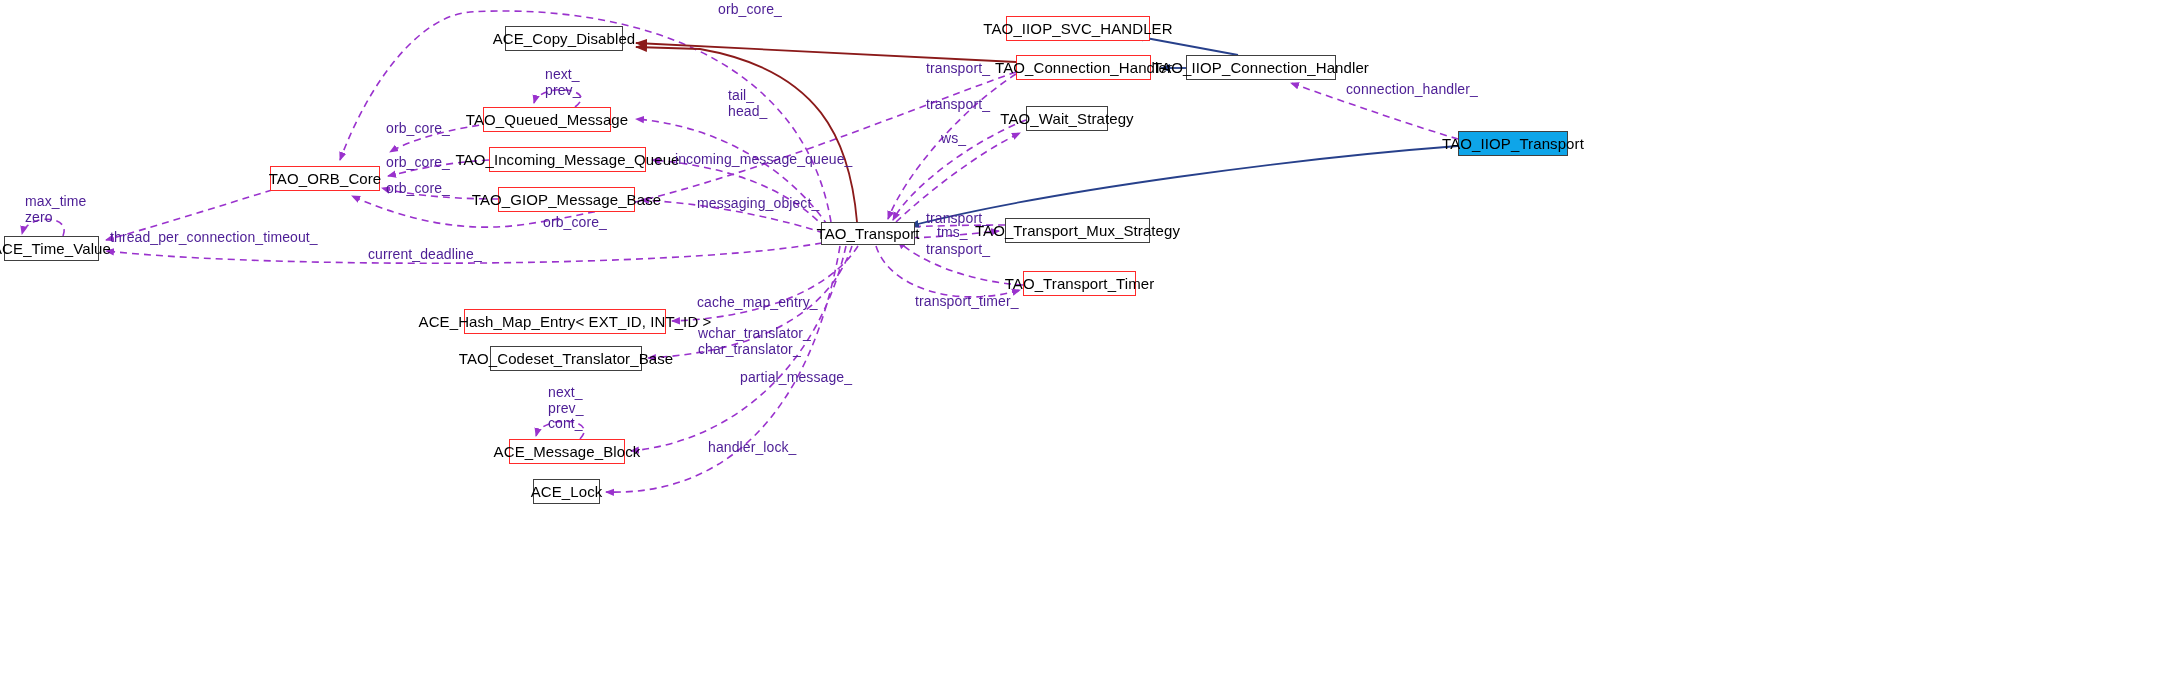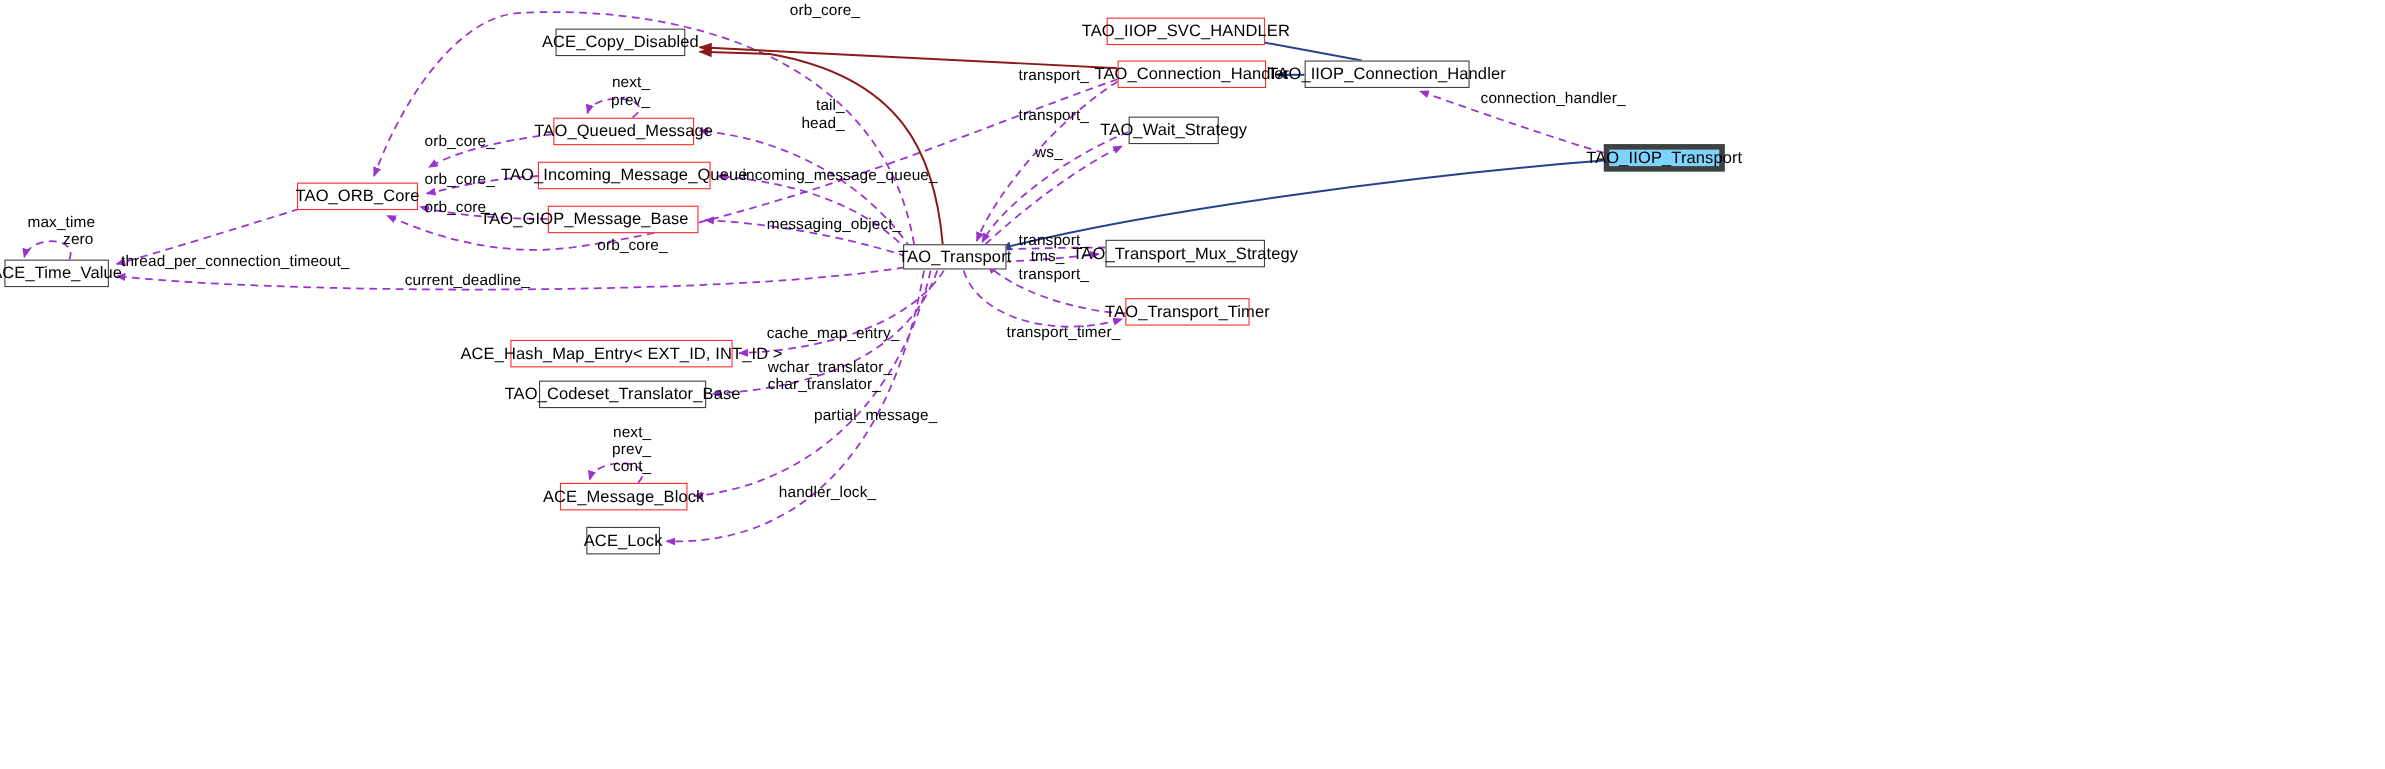--- a/index.html
+++ b/index.html
@@ -36,31 +36,31 @@
     display: flex;
     align-items: center;
     justify-content: center;
     padding: 0 8px;
     letter-spacing: 0.1px;
   }
   .node.red {
     border: 1px solid #ff2a2a;
   }
   .node.current {
-    background: #7dd3fc;
-    border: 5px solid #404040;
+    background: #0ea5e9;
+    border: 1px solid #404040;
     justify-content: center;
   }
   .edge-label {
     position: absolute;
     font-size: 14px;
-    color: #000000;
+    color: #4c1d95;
     white-space: nowrap;
     line-height: 1.08;
-    text-align: right;
+    text-align: left;
     letter-spacing: 0.1px;
   }
   .edge-label.multi { line-height: 1.12; }
 </style>
 </head>
 <body>
 
 <div id="canvas">
 
   <svg id="edges" viewBox="0 0 2168 699" xmlns="http://www.w3.org/2000/svg">
@@ -151,29 +151,29 @@
   </div>
 
   <div class="node red" style="left:270px; top:166px; width:110px; height:25px;">
     <span>TAO_ORB_Core</span>
   </div>
 
   <div class="node dark" style="left:505px; top:26px; width:118px; height:25px;">
     <span>ACE_Copy_Disabled</span>
   </div>
 
-  <div class="node red" style="left:503px; top:107px; width:128px; height:25px;">
+  <div class="node red" style="left:483px; top:107px; width:128px; height:25px;">
     <span>TAO_Queued_Message</span>
   </div>
 
   <div class="node red" style="left:489px; top:147px; width:157px; height:25px;">
     <span>TAO_Incoming_Message_Queue</span>
   </div>
 
-  <div class="node red" style="left:498px; top:187px; width:137px; height:25px;justify-content:flex-end;">
+  <div class="node red" style="left:498px; top:187px; width:137px; height:25px;">
     <span>TAO_GIOP_Message_Base</span>
   </div>
 
   <div class="node red" style="left:464px; top:309px; width:202px; height:25px;">
     <span>ACE_Hash_Map_Entry&lt; EXT_ID, INT_ID &gt;</span>
   </div>
 
   <div class="node dark" style="left:490px; top:346px; width:152px; height:25px;">
     <span>TAO_Codeset_Translator_Base</span>
   </div>

